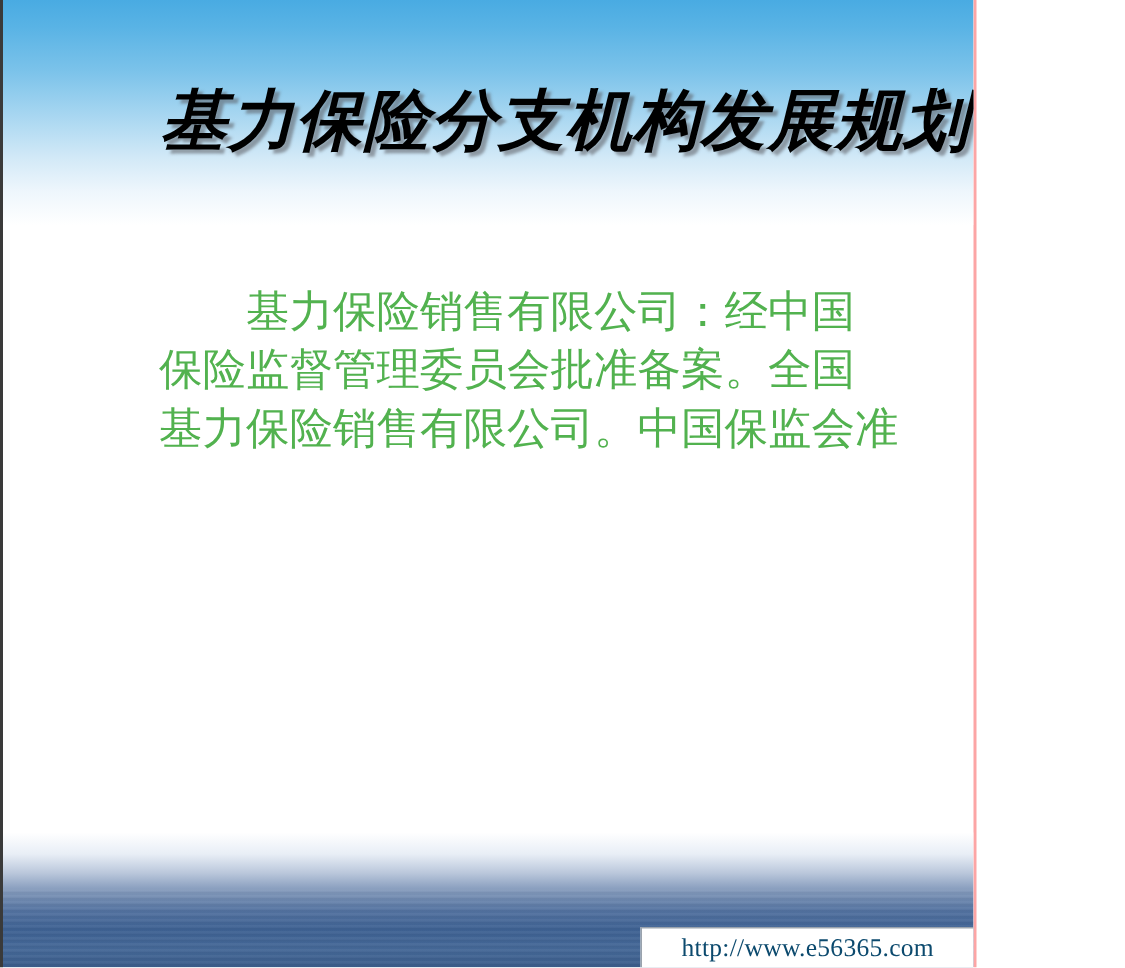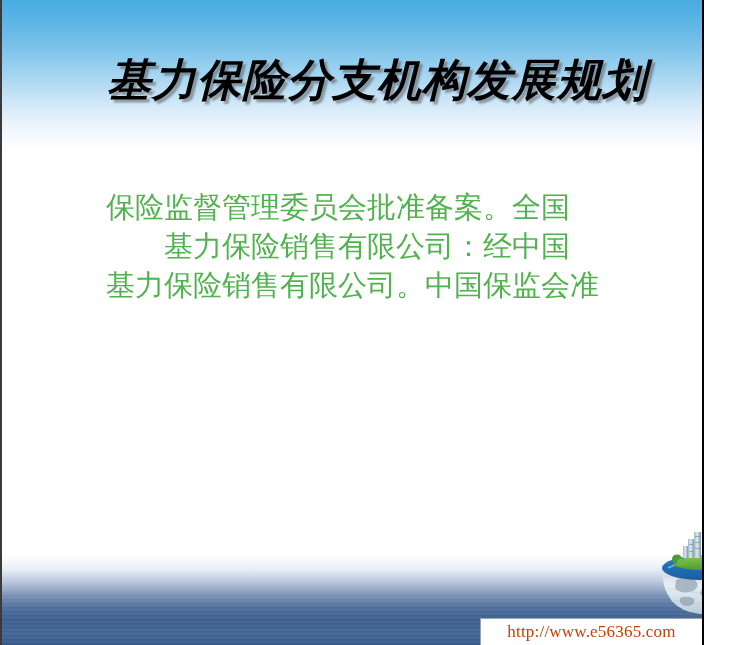--- a/index.html
+++ b/index.html
@@ -7,27 +7,27 @@
     margin: 0;
     padding: 0;
     background: #ffffff;
   }
   body {
     font-family: "Liberation Sans", "DejaVu Sans", sans-serif;
   }
 
   .slide {
     position: relative;
-    width: 704px;
+    width: 651px;
     height: 645px;
     overflow: hidden;
     background: #ffffff;
     box-sizing: border-box;
     border-left: 2px solid #3a3a3a;
-    border-right: 2px solid #000000;
+    border-right: 2px solid #fca5a5;
   }
 
   
   .sky {
     position: absolute;
     left: 0;
     top: 0;
     width: 100%;
     height: 150px;
     background: linear-gradient(to bottom,
@@ -131,40 +131,40 @@
     border-left: 1px solid #9aa3ad;
     border-top: 1px solid #9aa3ad;
     box-sizing: border-box;
     display: flex;
     align-items: center;
     justify-content: center;
   }
   .watermark-text {
     font-family: "Liberation Serif", "DejaVu Serif", serif;
     font-size: 17px;
-    color: #c2410c;
+    color: #0c4a6e;
     letter-spacing: 0.2px;
     white-space: nowrap;
   }
 </style>
 </head>
 <body>
 
 <div class="slide">
 
   <div class="sky"></div>
 
   <div class="sea"></div>
   <div class="sea-ripples"></div>
 
   <div class="title">基力保险分支机构发展规划</div>
 
   <div class="body-text">
+    <p><span class="indent"></span><span>基力保险销售有限公司：经中国</span></p>
     <p>保险监督管理委员会批准备案。全国</p>
-    <p><span class="indent"></span><span>基力保险销售有限公司：经中国</span></p>
     <p>基力保险销售有限公司。中国保监会准</p>
   </div>
 
   <div class="globe">
     <svg width="100" height="104" viewBox="0 0 100 104" xmlns="http://www.w3.org/2000/svg" aria-hidden="true">
       <defs>
         <linearGradient id="oceanTop" x1="0" y1="0" x2="0" y2="1">
           <stop offset="0%" stop-color="#2f7fc4"></stop>
           <stop offset="45%" stop-color="#1f6fb5"></stop>
           <stop offset="100%" stop-color="#1a5f9f"></stop>

